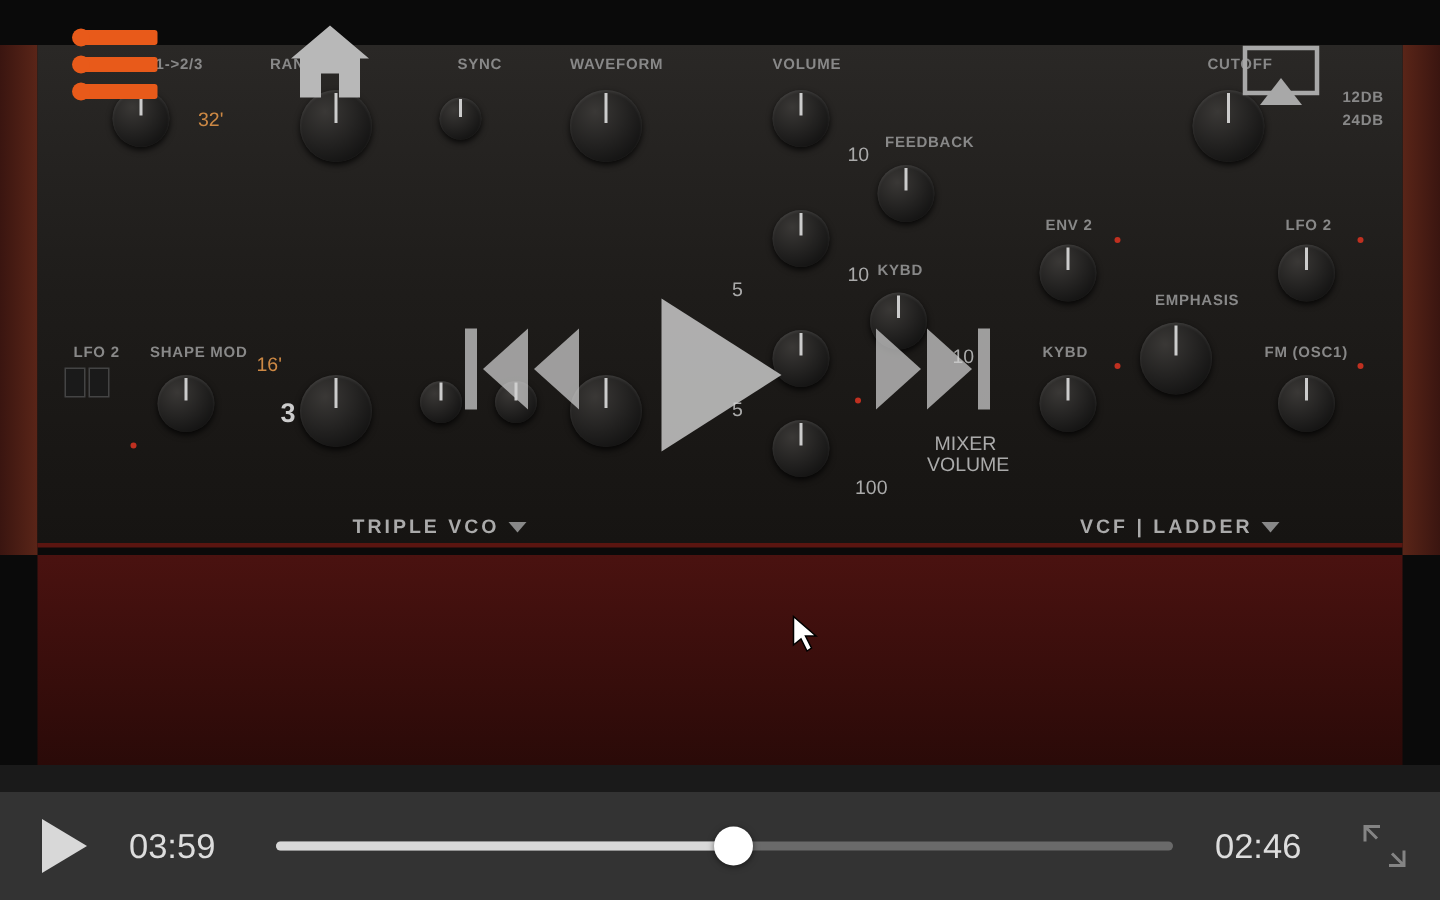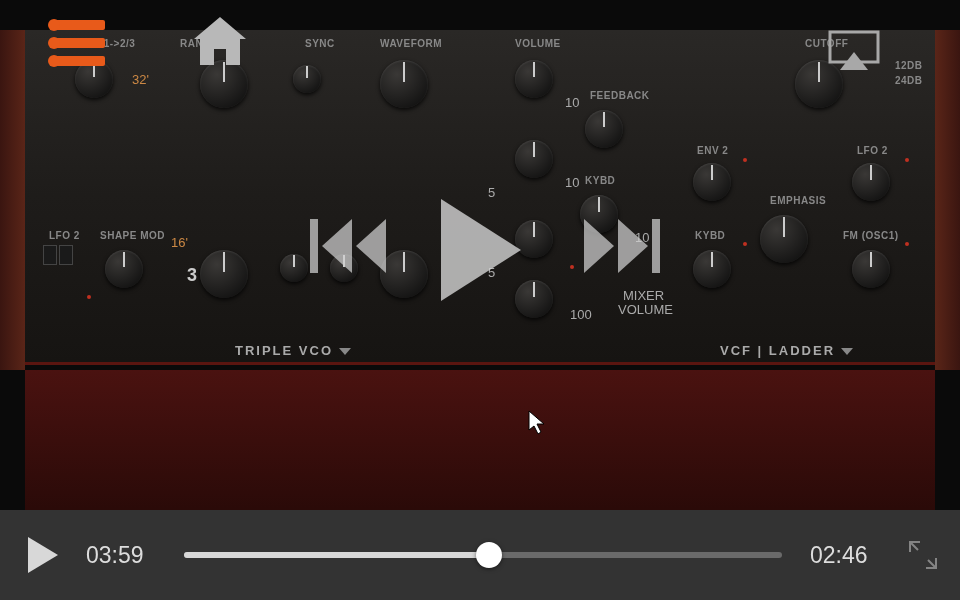--- a/index.html
+++ b/index.html
@@ -45,21 +45,21 @@
   .pb-play { position: relative; width: 90px; height: 100px; opacity: 0.9; cursor: pointer; }
   
   
   .tiny { position: absolute; color: #aaa; font-size: 13px; }
   .red-dot { position: absolute; width: 4px; height: 4px; background: #c03020; border-radius: 50%; }
   
   
   .cursor { position: absolute; left: 528px; top: 410px; }
   
   
-  .control-bar { position: absolute; left: 0; right: 0; bottom: 0; height: 90px; background: #333333; display: flex; align-items: center; padding: 0 22px 0 28px; gap: 28px; }
+  .control-bar { position: absolute; left: 0; right: 0; bottom: 0; height: 72px; background: #333333; display: flex; align-items: center; padding: 0 22px 0 28px; gap: 28px; }
   .cb-play { width: 0; height: 0; border-left: 30px solid #d8d8d8; border-top: 18px solid transparent; border-bottom: 18px solid transparent; cursor: pointer; }
   .cb-time { color: #ddd; font-size: 23px; font-weight: 400; min-width: 70px; }
   .cb-track { flex: 1; height: 6px; background: #6a6a6a; border-radius: 3px; position: relative; cursor: pointer; }
   .cb-progress { position: absolute; left: 0; top: 0; height: 6px; background: #d8d8d8; border-radius: 3px; width: 51%; }
   .cb-thumb { position: absolute; left: 51%; top: 50%; width: 26px; height: 26px; background: #fff; border-radius: 50%; transform: translate(-50%, -50%); cursor: pointer; box-shadow: 0 1px 4px rgba(0,0,0,0.5); }
   .cb-fullscreen { width: 30px; height: 30px; position: relative; cursor: pointer; opacity: 0.6; }
 </style>
 </head>
 <body>
 
@@ -127,21 +127,21 @@
       <div class="red-dot" style="left:545px; top:235px;"></div>
       <div class="red-dot" style="left:718px; top:128px;"></div>
       <div class="red-dot" style="left:880px; top:128px;"></div>
       <div class="red-dot" style="left:718px; top:212px;"></div>
       <div class="red-dot" style="left:880px; top:212px;"></div>
       <span class="tiny" style="left:540px; top:65px;">10</span>
       <span class="tiny" style="left:540px; top:145px;">10</span>
       <span class="tiny" style="left:463px; top:155px;">5</span>
       <span class="tiny" style="left:463px; top:235px;">5</span>
       <span class="tiny" style="left:610px; top:200px;">10</span>
-      <span class="tiny" style="left:545px; top:277px;">100</span>
+      <span class="tiny" style="left:545px; top:287px;">100</span>
     </div>
 
     <div class="panel-bottom">
       
       
     </div>
   </div>
 
   <div class="top-controls">
     <div class="menu-icon">

